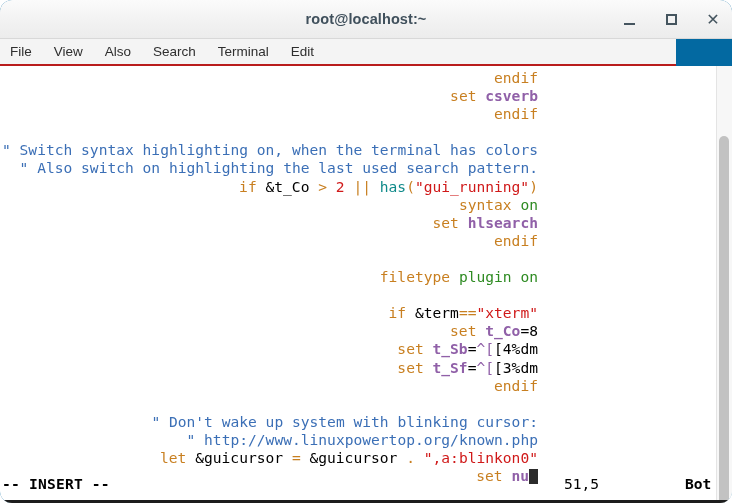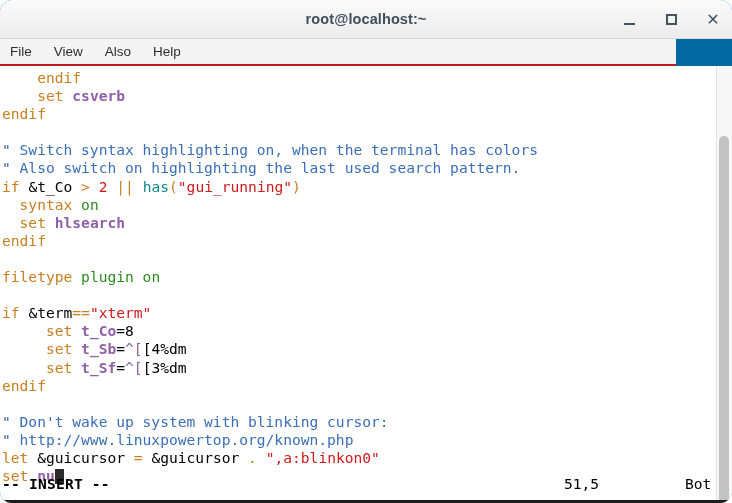--- a/index.html
+++ b/index.html
@@ -45,21 +45,21 @@
   .menuitem{
     font-family:"Liberation Sans","DejaVu Sans",sans-serif;
     font-size:13.5px;color:#2e2e2e;
     padding:0 11px;line-height:26px;white-space:nowrap;cursor:default;
   }
   .menuitem:first-child{padding-left:10px;}
 
   
   .term{
     position:absolute;left:0;top:66px;width:732px;height:437px;
-    background:#ffffff;overflow:hidden;
+    background:#ffffff;overflow:hidden;text-align:right;
   }
   .screen{
     position:absolute;left:0;top:0;
     font-family:"DejaVu Sans Mono","Liberation Mono",monospace;
     font-size:14.6px;
     line-height:18.1px;
     white-space:pre;
     color:#000;
     padding-left:2px;
     padding-top:3px;
@@ -84,21 +84,21 @@
   }
 
   
   .statusline{
     position:absolute;left:0;bottom:10px;width:732px;height:18px;
     font-family:"DejaVu Sans Mono","Liberation Mono",monospace;
     font-size:14.6px;line-height:18px;color:#000;
   }
   .st-mode{position:absolute;left:2px;top:0;font-weight:700;letter-spacing:0.2px;}
   .st-pos{position:absolute;left:564px;top:0;}
-  .st-scroll{position:absolute;left:685px;top:0;}
+  .st-scroll{position:absolute;left:685px;top:0;font-weight:bold;}
 
   
   .sbtrack{
     position:absolute;right:0;top:66px;width:16px;height:437px;
     background:#f7f7f7;border-left:1px solid #e4e4e4;box-sizing:border-box;
   }
   .sbthumb{
     position:absolute;right:3px;top:70px;width:10px;height:425px;
     background:#c2c2c2;border-radius:5px;
   }
@@ -123,21 +123,23 @@
       <div class="wbtn">
           <span class="cls">✕</span>
         </div>
     </div>
   </div>
 
   <div class="menubar">
     <div class="menuitem">File</div>
     <div class="menuitem">View</div>
     <div class="menuitem">Also</div>
-    <div class="menuitem">Help</div>
+    <div class="menuitem">Search</div>
+    <div class="menuitem">Terminal</div>
+    <div class="menuitem">Edit</div>
   </div>
 
   <div class="term">
     <div class="screen" id="screen"><div class="ln"><span>    </span><span class="c-kw">endif</span></div><div class="ln"><span>    </span><span class="c-kw">set</span><span> </span><span class="c-opt">csverb</span></div><div class="ln"><span class="c-kw">endif</span></div><div class="ln">&nbsp;</div><div class="ln"><span class="c-com">" Switch syntax highlighting on, when the terminal has colors</span></div><div class="ln"><span class="c-com">" Also switch on highlighting the last used search pattern.</span></div><div class="ln"><span class="c-kw">if</span><span> </span><span class="c-blk">&amp;t_Co</span><span> </span><span class="c-op">&gt;</span><span> </span><span class="c-num">2</span><span> </span><span class="c-op">||</span><span> </span><span class="c-fn">has</span><span class="c-op">(</span><span class="c-str">"gui_running"</span><span class="c-op">)</span></div><div class="ln"><span>  </span><span class="c-kw">syntax</span><span> </span><span class="c-grn">on</span></div><div class="ln"><span>  </span><span class="c-kw">set</span><span> </span><span class="c-opt">hlsearch</span></div><div class="ln"><span class="c-kw">endif</span></div><div class="ln">&nbsp;</div><div class="ln"><span class="c-kw">filetype</span><span> </span><span class="c-grn">plugin</span><span> </span><span class="c-grn">on</span></div><div class="ln">&nbsp;</div><div class="ln"><span class="c-kw">if</span><span> </span><span class="c-blk">&amp;term</span><span class="c-op">==</span><span class="c-str">"xterm"</span></div><div class="ln"><span>     </span><span class="c-kw">set</span><span> </span><span class="c-opt">t_Co</span><span class="c-blk">=8</span></div><div class="ln"><span>     </span><span class="c-kw">set</span><span> </span><span class="c-opt">t_Sb</span><span class="c-blk">=</span><span class="c-sp">^[</span><span class="c-blk">[4%dm</span></div><div class="ln"><span>     </span><span class="c-kw">set</span><span> </span><span class="c-opt">t_Sf</span><span class="c-blk">=</span><span class="c-sp">^[</span><span class="c-blk">[3%dm</span></div><div class="ln"><span class="c-kw">endif</span></div><div class="ln">&nbsp;</div><div class="ln"><span class="c-com">" Don't wake up system with blinking cursor:</span></div><div class="ln"><span class="c-com">" http://www.linuxpowertop.org/known.php</span></div><div class="ln"><span class="c-kw">let</span><span> </span><span class="c-blk">&amp;guicursor</span><span> </span><span class="c-op">=</span><span> </span><span class="c-blk">&amp;guicursor</span><span> </span><span class="c-op">.</span><span> </span><span class="c-str">",a:blinkon0"</span></div><div class="ln"><span class="c-kw">set</span><span> </span><span class="c-opt">nu</span><span class="cursor"></span></div></div>
 
     <div class="statusline">
       <span class="st-mode">-- INSERT --</span>
       <span class="st-pos">51,5</span>
       <span class="st-scroll">Bot</span>
     </div>

